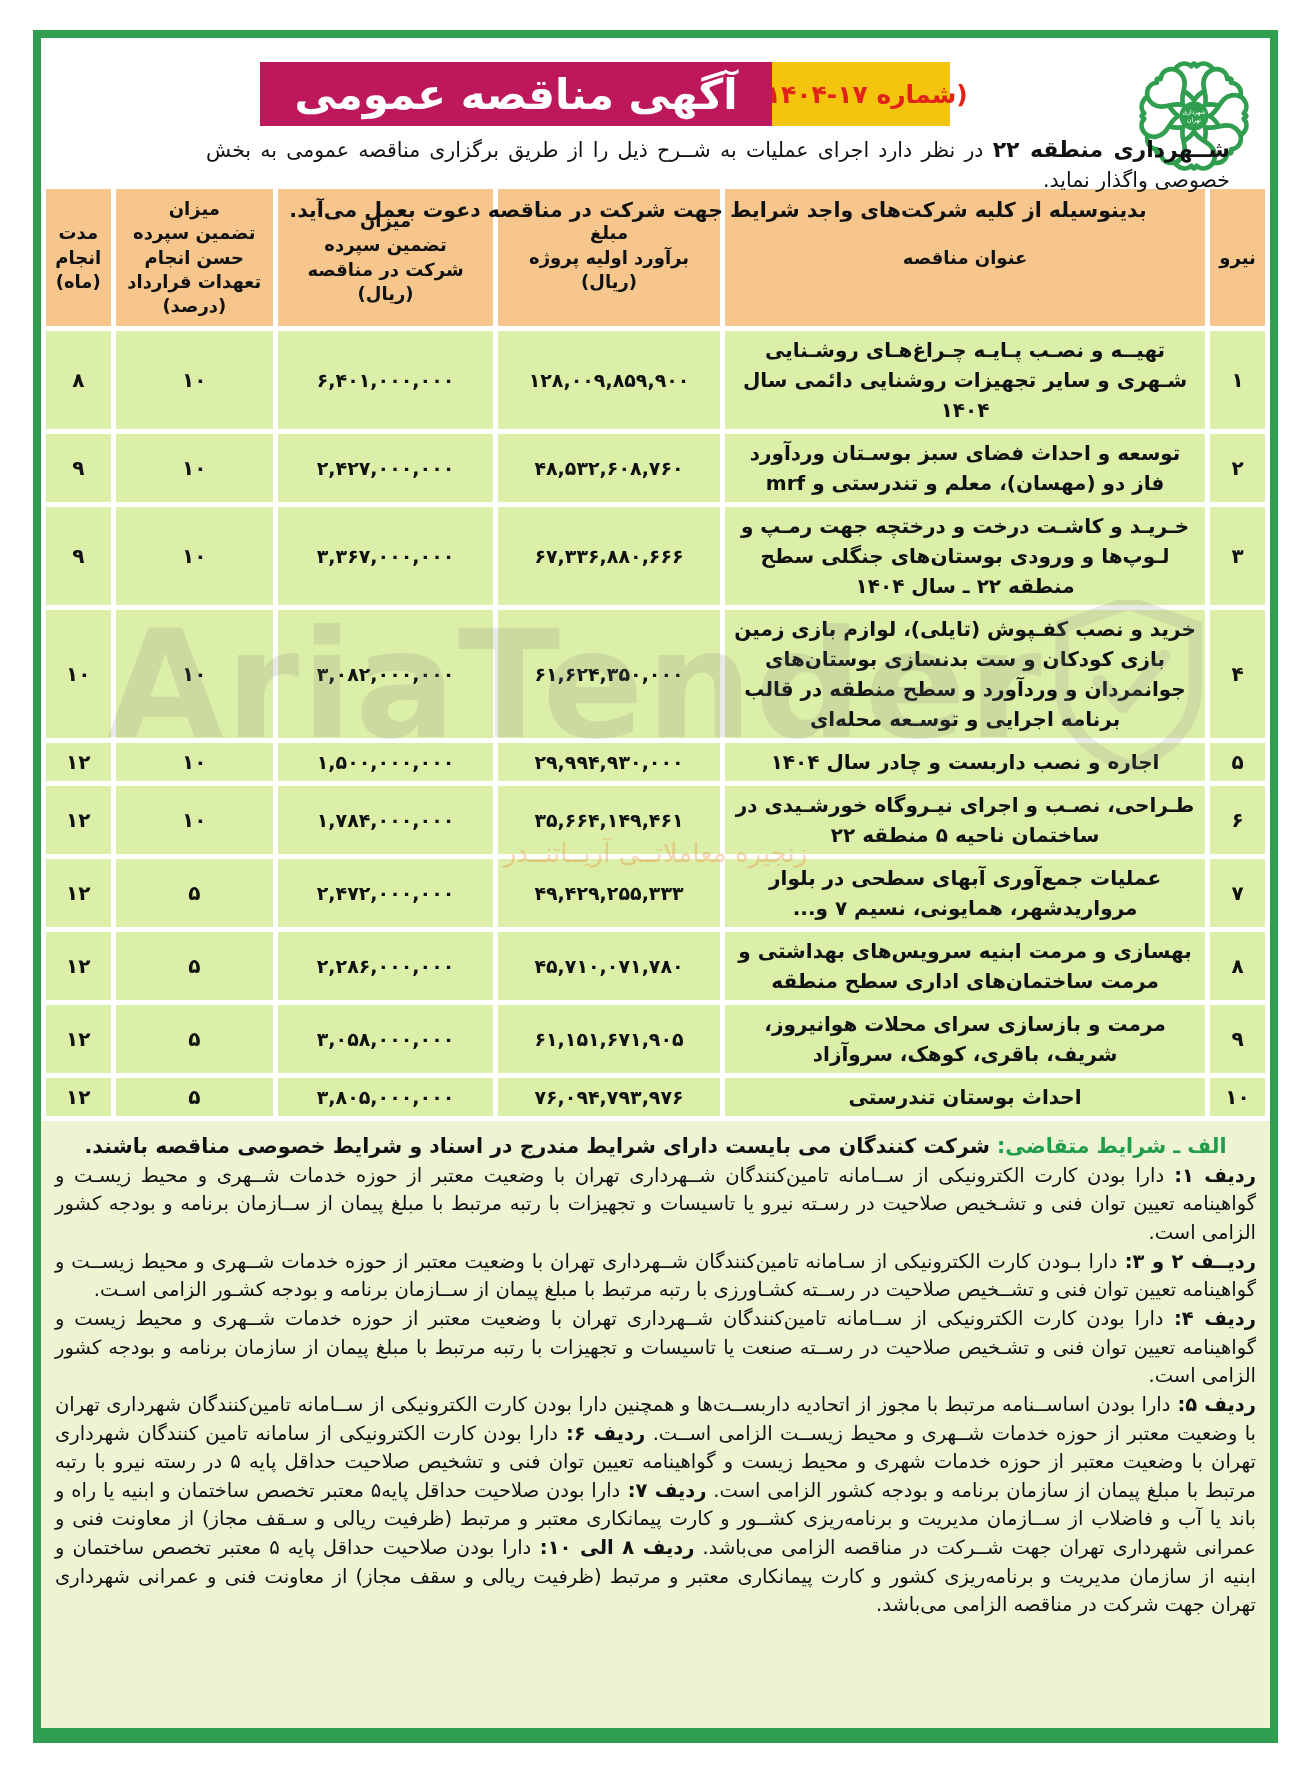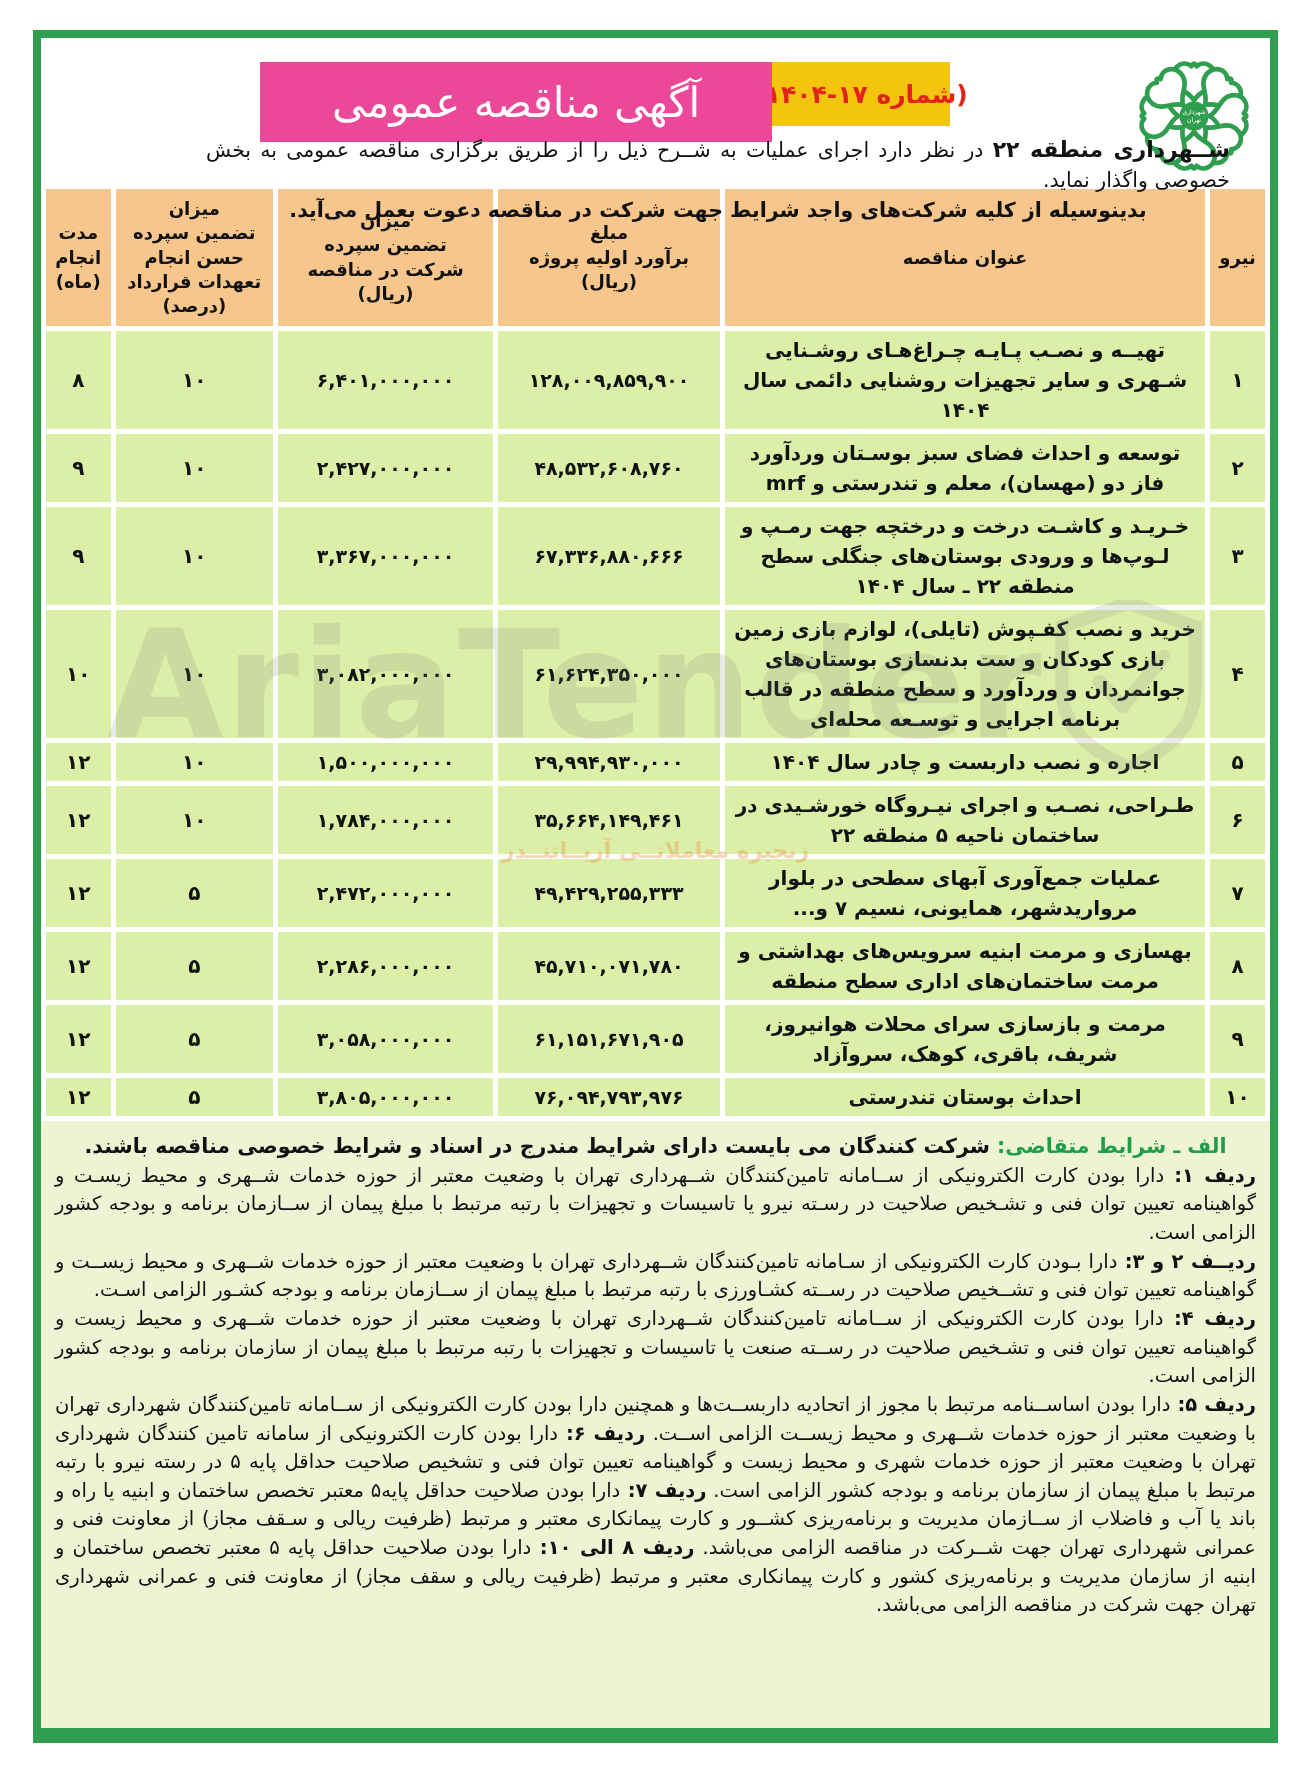--- a/index.html
+++ b/index.html
@@ -11,22 +11,22 @@
   .frame{
     position:absolute;left:33px;top:30px;width:1245px;height:1713px;
     box-sizing:border-box;border:8px solid #2f9e4e;border-bottom:15px solid #2f9e4e;
     background:#ffffff;display:flex;flex-direction:column;overflow:hidden;
   }
   
   .header{position:relative;height:146px;flex:0 0 auto;}
   .logo{position:absolute;top:18px;left:auto;right:16px;width:120px;height:120px;}
   .banner{position:absolute;top:24px;right:320px;height:64px;display:flex;flex-direction:row;}
   .banner-red{
-    background:#ec4899;color:#ffffff;width:512px;height:80px;display:flex;
-    align-items:center;justify-content:center;font-weight:normal;font-size:42px;
+    background:#be185d;color:#ffffff;width:512px;height:64px;display:flex;
+    align-items:center;justify-content:center;font-weight:bold;font-size:42px;
     letter-spacing:-1px;white-space:nowrap;
   }
   .banner-yellow{
     background:#f3c50f;color:#e2231a;width:178px;height:64px;display:flex;
     align-items:center;justify-content:center;font-weight:bold;font-size:25px;white-space:nowrap;
   }
   .intro{position:absolute;top:96px;right:40px;left:165px;color:#111;font-size:20.5px;line-height:1.45;}
   .intro .l1{text-align:justify;}
   .intro .l1 b{font-size:22px;}
   .intro .l2{text-align:center;font-weight:bold;}
@@ -46,21 +46,21 @@
   .tender-table td.num{font-size:19px;}
   .tender-table td .ltrnum{direction:ltr;unicode-bidi:isolate;display:inline-block;}
   col.c-radif{width:4.6%;}  col.c-title{width:40.2%;}  col.c-amount{width:18.6%;}
   col.c-dep{width:18%;}     col.c-perf{width:13.2%;}   col.c-dur{width:5.4%;}
   
   .watermark{position:absolute;top:560px;left:50%;transform:translateX(-50%);
     display:flex;align-items:center;gap:10px;pointer-events:none;z-index:5;}
   .wm-latin{font-size:150px;font-weight:bold;color:rgba(120,120,120,0.16);letter-spacing:2px;}
   .wm-shield{opacity:0.18;}
   .wm-persian{position:absolute;top:800px;left:50%;transform:translateX(-50%);
-    font-size:22px;font-weight:bold;color:rgba(232,120,40,0.30);letter-spacing:22px;
+    font-size:26px;font-weight:normal;color:rgba(232,120,40,0.30);letter-spacing:22px;
     white-space:nowrap;pointer-events:none;z-index:5;}
   
   .conditions{
     flex:1 1 auto;background:#edf3d3;padding:10px 14px 6px 14px;color:#111;
     font-size:19.5px;line-height:1.47;display:flex;flex-direction:column;overflow:hidden;
   }
   .para{text-align:justify;}
   .para.center{text-align:center;font-size:20.5px;}
   .seg-glabel{color:#1f9d4b;font-weight:bold;}
   .seg-b{font-weight:bold;}

